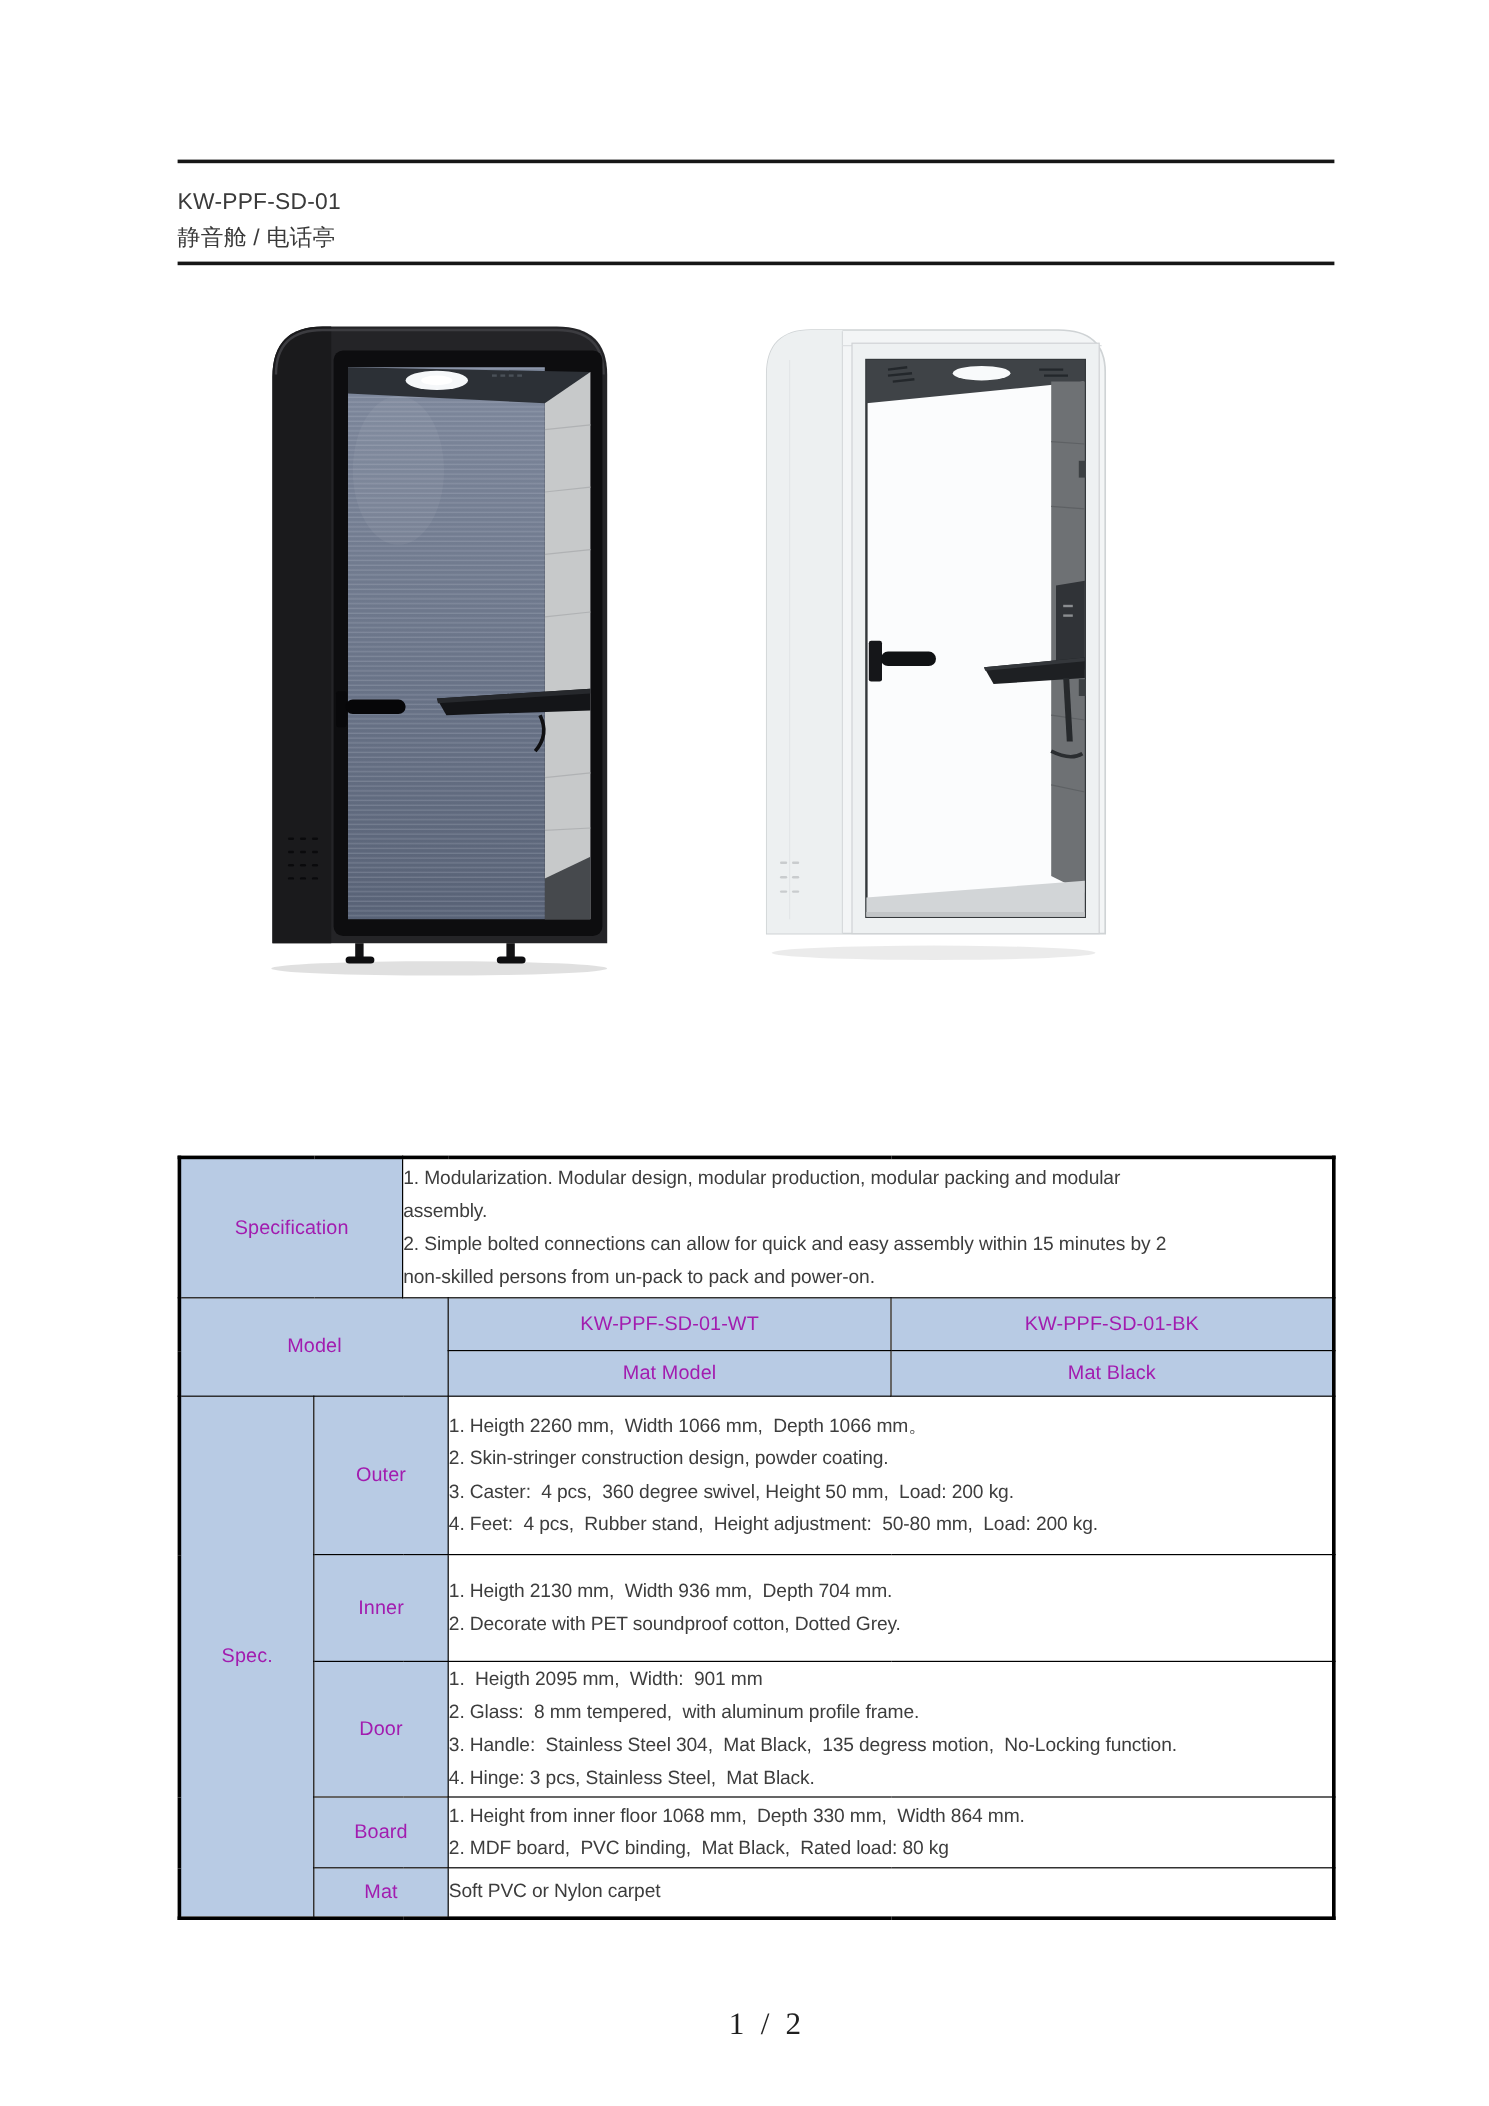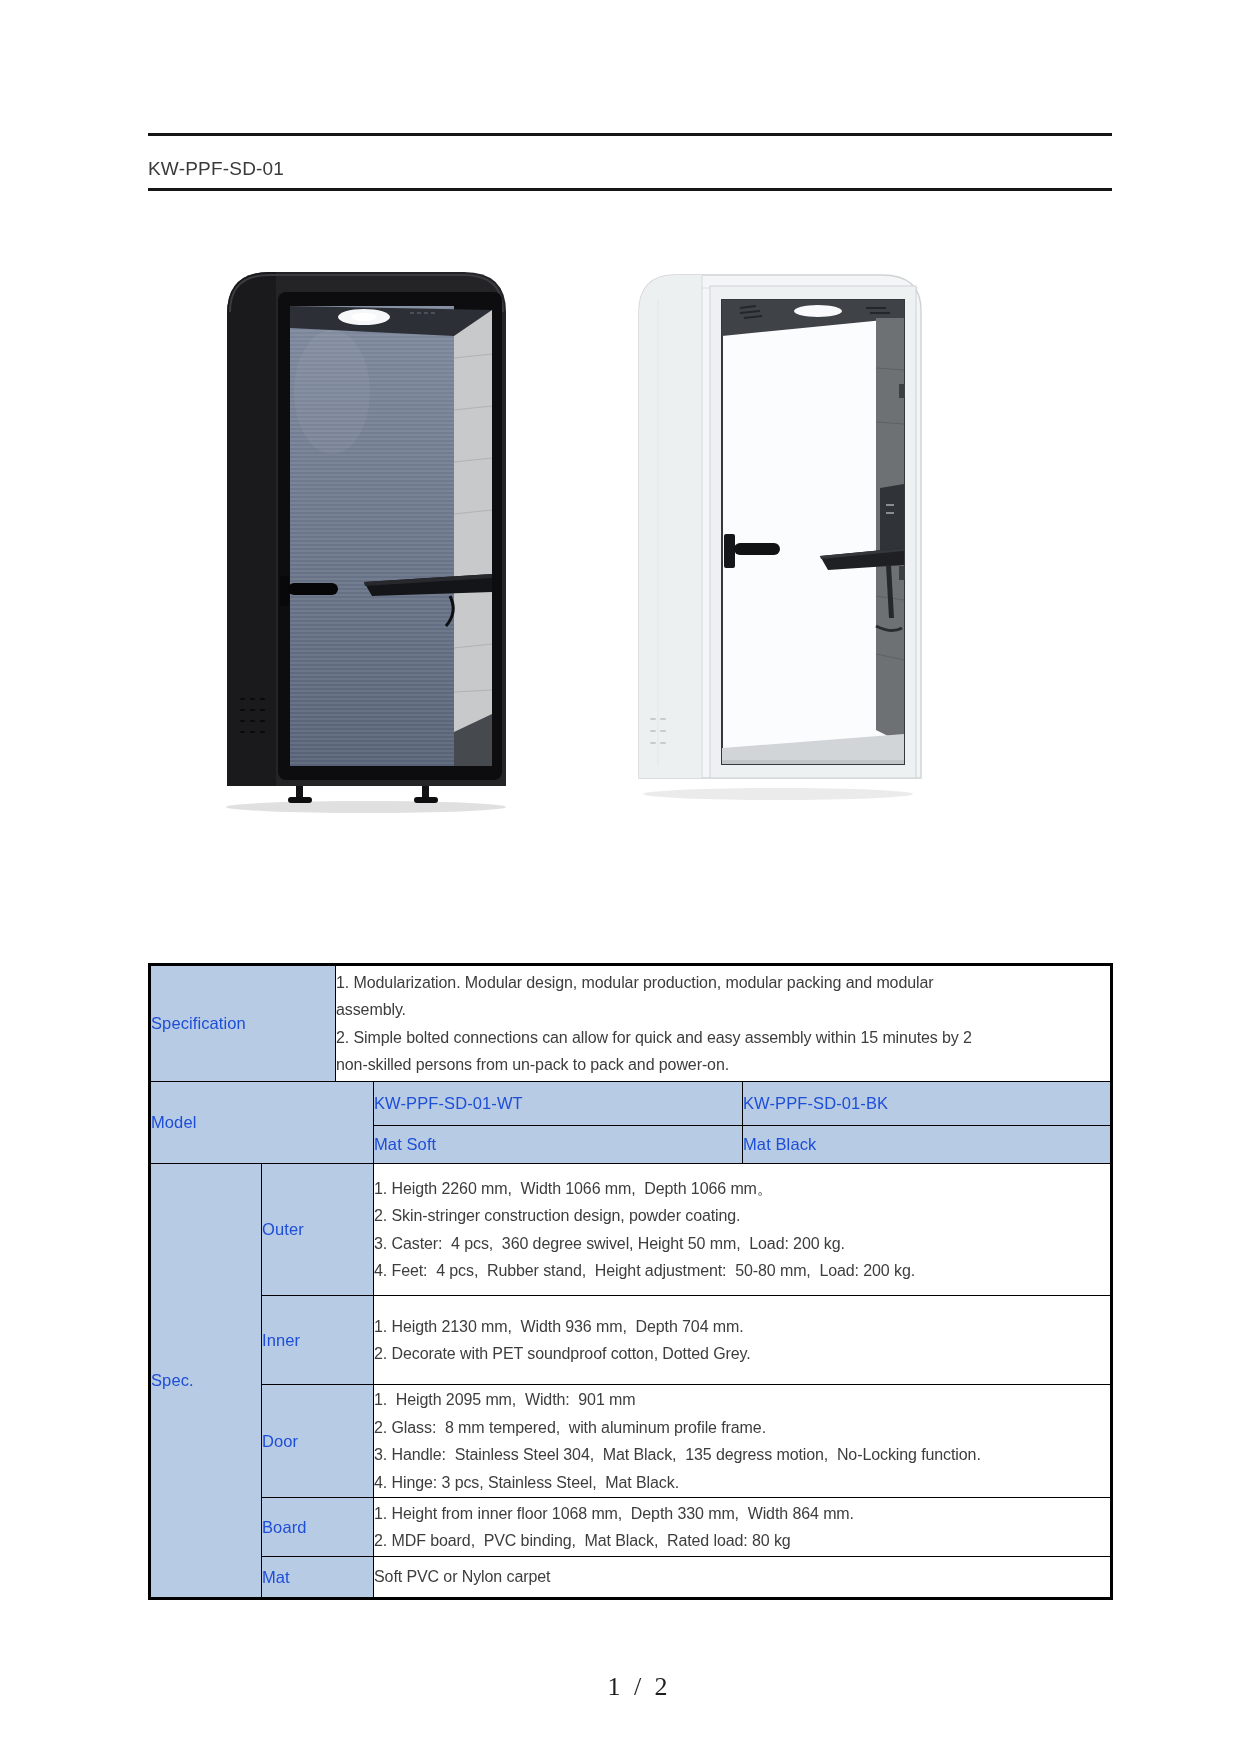--- a/index.html
+++ b/index.html
@@ -24,22 +24,22 @@
   
   table.spec-table{
     position:absolute;left:148px;top:963px;width:962px;
     border-collapse:collapse;table-layout:fixed;
     border:3px solid #000;
   }
   table.spec-table td{
     border:1.6px solid #000;padding:0;overflow:hidden;
   }
   td.lbl{
-    background:#b8cbe4;text-align:left;vertical-align:middle;
-    font-size:16.5px;color:#1d4ed8;letter-spacing:0.1px;
+    background:#b8cbe4;text-align:center;vertical-align:middle;
+    font-size:16.5px;color:#a21caf;letter-spacing:0.1px;
   }
   td.val{
     background:#ffffff;vertical-align:middle;padding:2px 3px 2px 6px;
   }
   .tline{
     font-size:16px;line-height:27.5px;color:#3d3d3d;
     white-space:pre;letter-spacing:-0.1px;
   }
 
   
@@ -47,20 +47,21 @@
     position:absolute;left:17px;top:1672px;width:100%;text-align:center;
     font-family:Liberation Serif, serif;font-size:26px;color:#1f1f1f;
     word-spacing:7px;
   }
 </style>
 </head>
 <body>
 
 <div class="doc-header">
   <div class="hline">KW-PPF-SD-01</div>
+  <div class="hline">静音舱 / 电话亭</div>
 </div>
 
 <figure class="booth booth-black">
   <svg viewBox="0 0 305 553">
     <defs>
       <linearGradient id="gGlassB" x1="0" x2="0" y1="0" y2="1">
         <stop offset="0" stop-color="#7e889c"></stop>
         <stop offset="0.55" stop-color="#6a7488"></stop>
         <stop offset="1" stop-color="#586276"></stop>
       </linearGradient>
@@ -199,21 +200,21 @@
       <div class="tline">non-skilled persons from un-pack to pack and power-on.</div>
     </td>
   </tr>
 
   <tr style="height:44px">
     <td colspan="3" rowspan="2" class="lbl">Model</td>
     <td class="lbl">KW-PPF-SD-01-WT</td>
     <td class="lbl">KW-PPF-SD-01-BK</td>
   </tr>
   <tr style="height:38px">
-    <td class="lbl">Mat Soft</td>
+    <td class="lbl">Mat Model</td>
     <td class="lbl">Mat Black</td>
   </tr>
 
   <tr style="height:132px">
     <td rowspan="5" class="lbl">Spec.</td>
     <td colspan="2" class="lbl">Outer</td>
     <td colspan="2" class="val">
       <div class="tline">1. Heigth 2260 mm,  Width 1066 mm,  Depth 1066 mm。</div>
       <div class="tline">2. Skin-stringer construction design, powder coating.</div>
       <div class="tline">3. Caster:  4 pcs,  360 degree swivel, Height 50 mm,  Load: 200 kg.</div>

